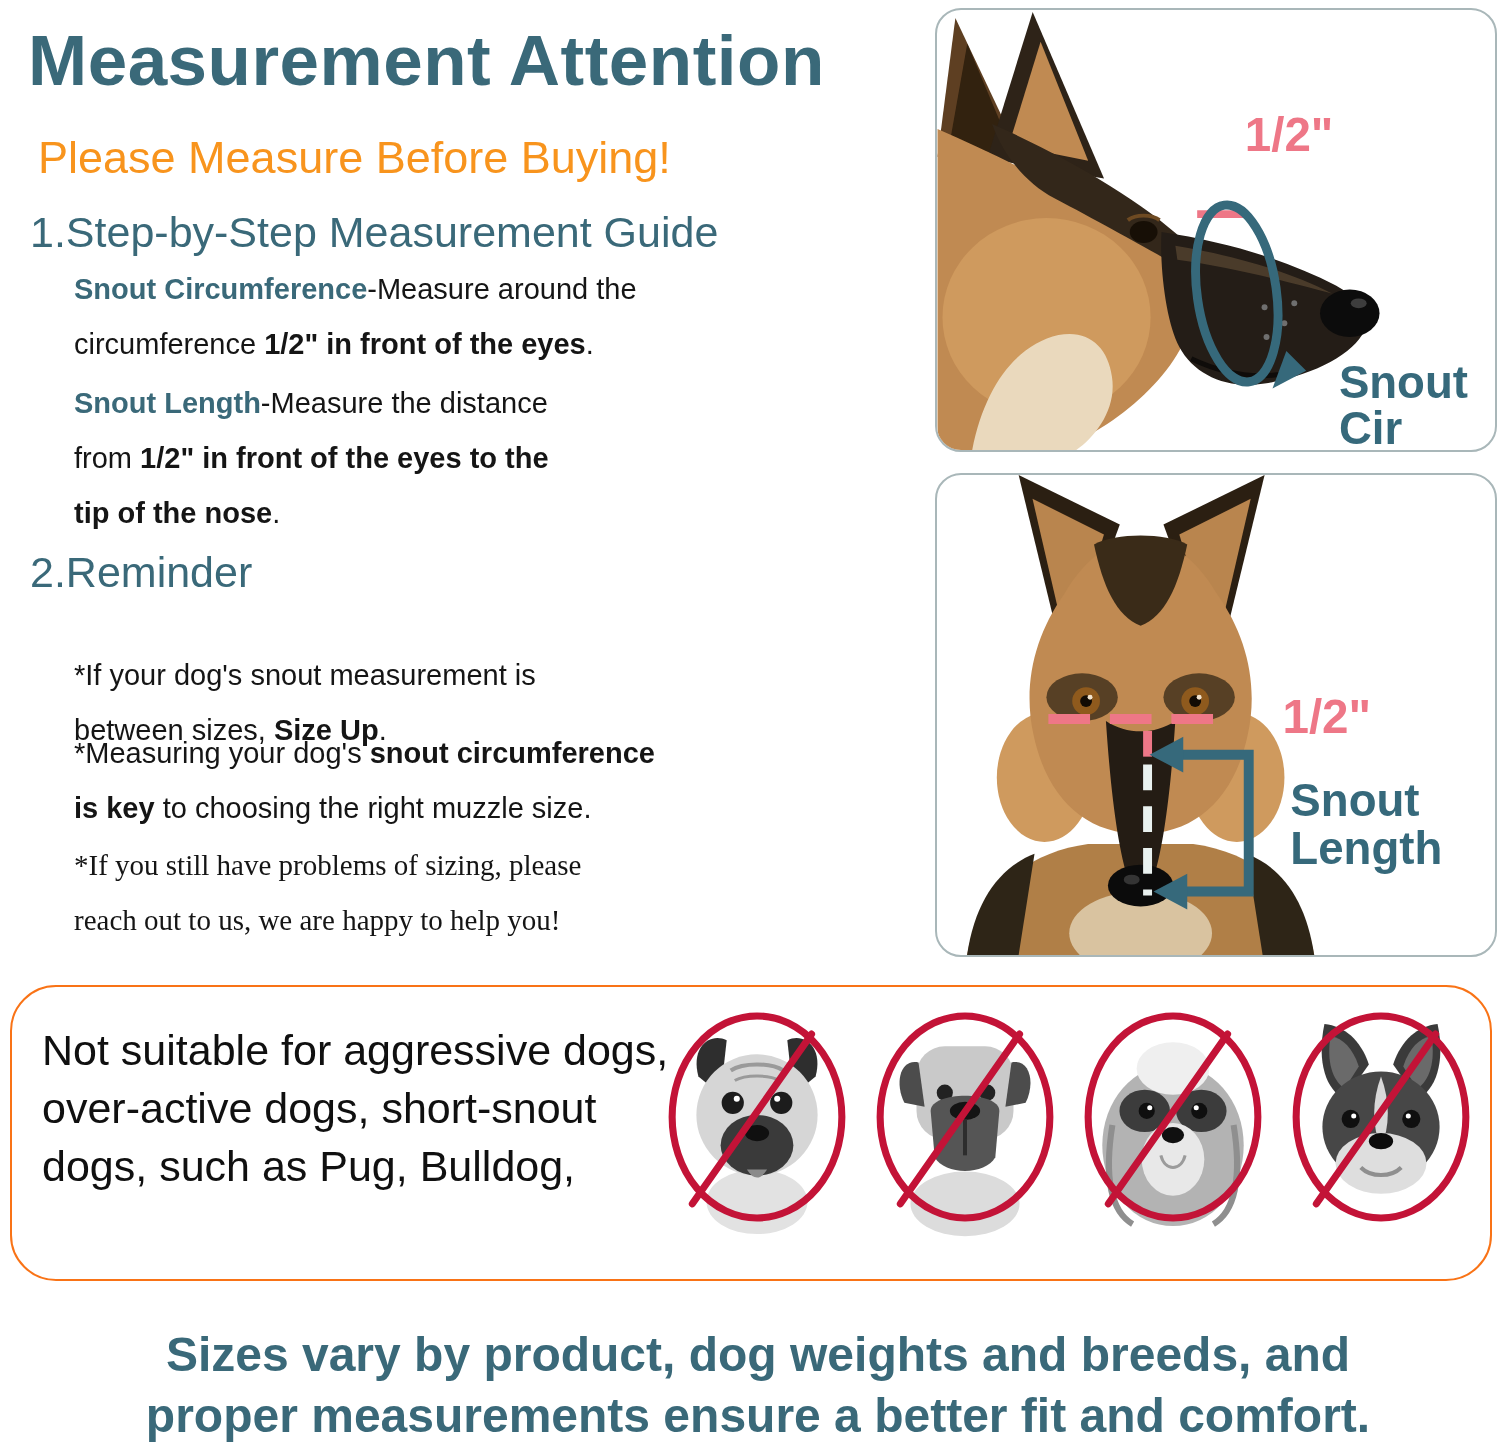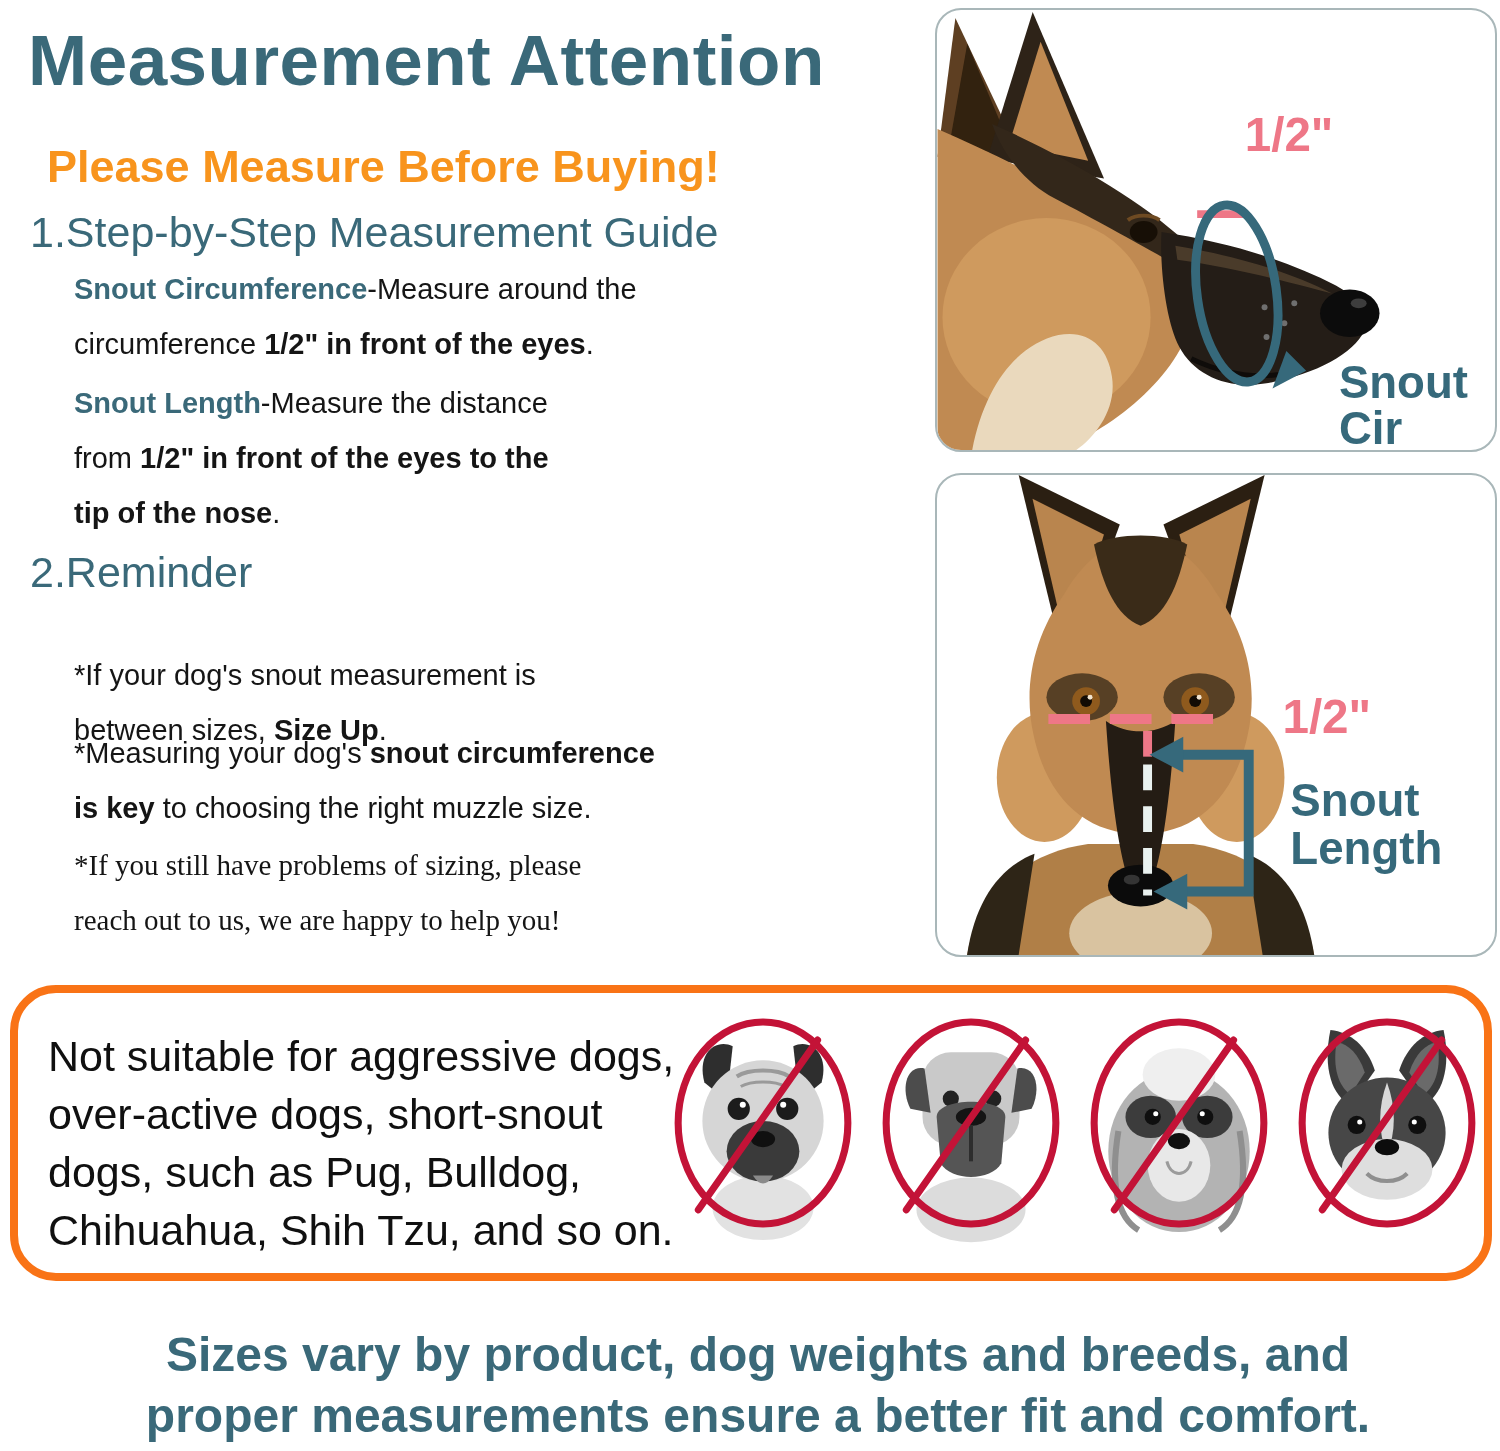--- a/index.html
+++ b/index.html
@@ -2,21 +2,21 @@
 <html><head>
 <meta charset="utf-8">
 <style>
   html,body{margin:0;padding:0;background:#fff;}
   .page{position:relative;width:1500px;height:1451px;background:#ffffff;
         font-family:"Liberation Sans",sans-serif;overflow:hidden;}
 
   
   .title{position:absolute;left:28px;top:20px;margin:0;font-size:71px;font-weight:700;
          color:#3a6979;letter-spacing:0.5px;white-space:nowrap;}
-  .subtitle{position:absolute;left:30px;top:124px;margin:17px;font-size:45px;font-weight:700;
+  .subtitle{position:absolute;left:30px;top:124px;margin:8px;font-size:45px;font-weight:400;
             color:#f8941d;white-space:nowrap;}
   .sec-heading{position:absolute;left:30px;margin:0;font-size:43px;font-weight:400;
                color:#3a6979;white-space:nowrap;}
   #guide-heading{top:208px;}
   #reminder-heading{top:548px;}
   .para{position:absolute;left:30px;font-size:29px;color:#151515;line-height:55px;
         white-space:nowrap;margin-left:44px;}
   .para .term{color:#3a6979;font-weight:700;}
   .b{font-weight:700;}
   #p-snout-cir{top:262px;}
@@ -29,21 +29,21 @@
   .panel{position:absolute;left:935px;width:562px;border:2px solid #a9b7b9;
          border-radius:26px;background:#fff;overflow:hidden;box-sizing:border-box;}
   #panel-cir{top:8px;height:444px;}
   #panel-len{top:473px;height:484px;}
   .panel svg{display:block;width:100%;height:100%;}
   .lbl-pink{fill:#ee7787;font-size:48px;font-weight:700;font-family:"Liberation Sans",sans-serif;}
   .lbl-teal{fill:#36697b;font-size:46px;font-weight:700;font-family:"Liberation Sans",sans-serif;}
 
   
   .warning{position:absolute;left:10px;top:985px;width:1482px;height:296px;
-           border:8px solid #f97316;border-radius:46px;box-sizing:border-box;}
+           border:2px solid #f97316;border-radius:46px;box-sizing:border-box;}
   .warning-text{position:absolute;left:30px;top:34px;margin:0;font-size:43px;line-height:58px;
                 color:#101010;white-space:nowrap;}
   .banned{position:absolute;left:646px;top:16px;display:flex;gap:10px;}
   .banned svg{width:198px;height:240px;display:block;}
 
   
   .footer{position:absolute;left:0;top:1316px;width:1500px;text-align:center;margin:8px;
           font-size:48px;font-weight:700;color:#3a6979;line-height:61px;}
 </style>
 </head>
@@ -159,21 +159,20 @@
         <text class="lbl-teal" x="356" y="392">Length</text>
       </g>
     </svg>
   </div>
 
   <div class="warning">
     <p class="warning-text">
       <span style="display:block">Not suitable for aggressive dogs,</span>
       <span style="display:block">over-active dogs, short-snout</span>
       <span style="display:block">dogs, such as Pug, Bulldog,</span>
-      <span style="display:block">Chihuahua, Shih Tzu, and so on.</span>
     </p>
 
     <div class="banned">
 
       <svg viewBox="0 0 196 236">
         <path d="M40,72 C32,42 52,28 68,36 L62,90 Z" fill="#2e2e2e"></path>
         <path d="M156,72 C164,42 144,28 128,36 L134,90 Z" fill="#2e2e2e"></path>
         <ellipse cx="98" cy="196" rx="50" ry="32" fill="#e2e2e2"></ellipse>
         <circle cx="98" cy="110" r="60" fill="#d6d6d6"></circle>
         <path d="M72,66 C84,58 112,58 124,66" stroke="#9a9a9a" stroke-width="4" fill="none"></path>

